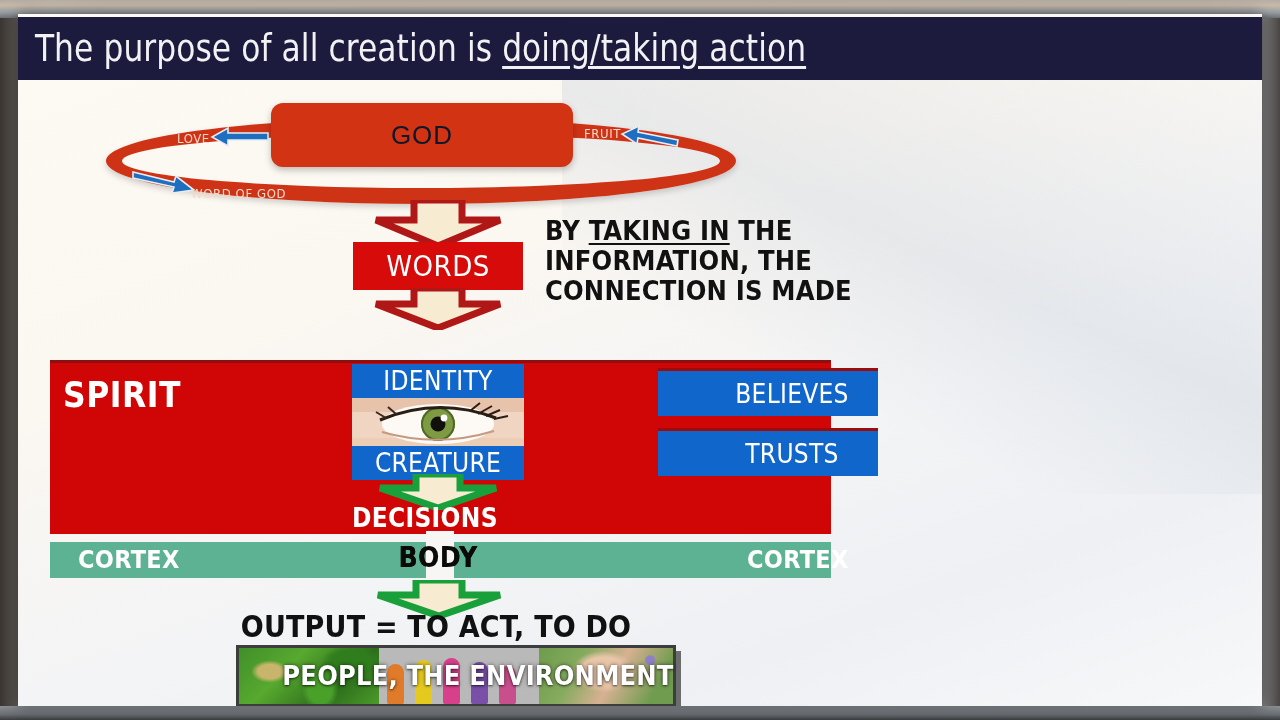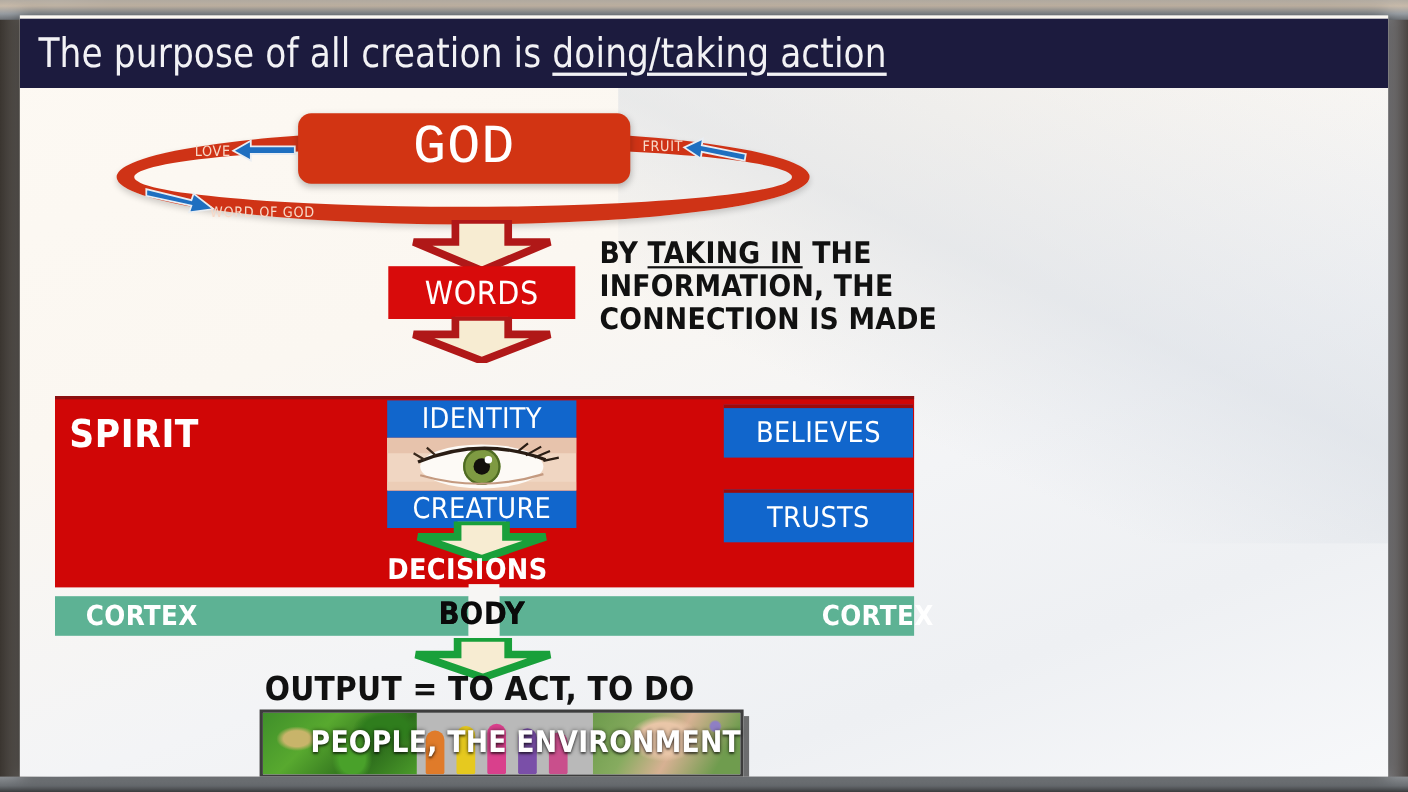--- a/index.html
+++ b/index.html
@@ -68,22 +68,22 @@
     box-sizing:border-box;
     box-shadow:0 3px 6px rgba(0,0,0,.18);
   }
   #god-box{
     position:absolute;left:253px;top:89px;width:302px;height:64px;
     background:#d23413;border-radius:12px;
     display:flex;align-items:center;justify-content:center;
     box-shadow:0 3px 7px rgba(0,0,0,.25);
   }
   #god-label{
-    color:#ffffff;font-size:50px;line-height:1;
-    font-family:Liberation Mono, monospace;
+    color:#0f172a;font-size:26px;line-height:1;
+    font-family:Liberation Sans, sans-serif;
     font-stretch:condensed;letter-spacing:1px;
   }
   .ring-label{
     position:absolute;color:#f7d9c8;font-size:13px;letter-spacing:.6px;
     font-family:"Liberation Sans Narrow","DejaVu Sans Condensed","Liberation Sans",sans-serif;
     font-stretch:condensed;white-space:nowrap;
   }
   #lbl-love{left:159px;top:117px;}
   #lbl-word{left:173px;top:172px;}
   #lbl-fruit{left:566px;top:112px;}
@@ -146,28 +146,29 @@
     font-family:"Liberation Sans Narrow","DejaVu Sans Condensed","Liberation Sans",sans-serif;
     font-stretch:condensed;letter-spacing:.3px;
   }
   #eye-img{height:48px;position:relative;overflow:hidden;background:#e8cdbb;}
 
   
   .bt-box{
     position:absolute;left:640px;width:172px;height:45px;background:#1166cc;
     display:flex;align-items:center;justify-content:center;
     border-top:3px solid #9d0b0b;
+    padding-left:48px;
   }
   .bt-box span{
     color:#ffffff;font-size:26px;line-height:1;
     font-family:"Liberation Sans Narrow","DejaVu Sans Condensed","Liberation Sans",sans-serif;
     font-stretch:condensed;letter-spacing:.3px;
   }
   #believes-box{top:354px;}
-  #trusts-box{top:431px;}
+  #trusts-box{top:414px;}
 
   #decisions-label{
     position:absolute;left:334px;top:491px;width:180px;
     color:#ffffff;font-size:26px;font-weight:bold;line-height:1;
     font-family:"Liberation Sans Narrow","DejaVu Sans Condensed","Liberation Sans",sans-serif;
     font-stretch:condensed;letter-spacing:.3px;
   }
 
   
   #cortex-band{

